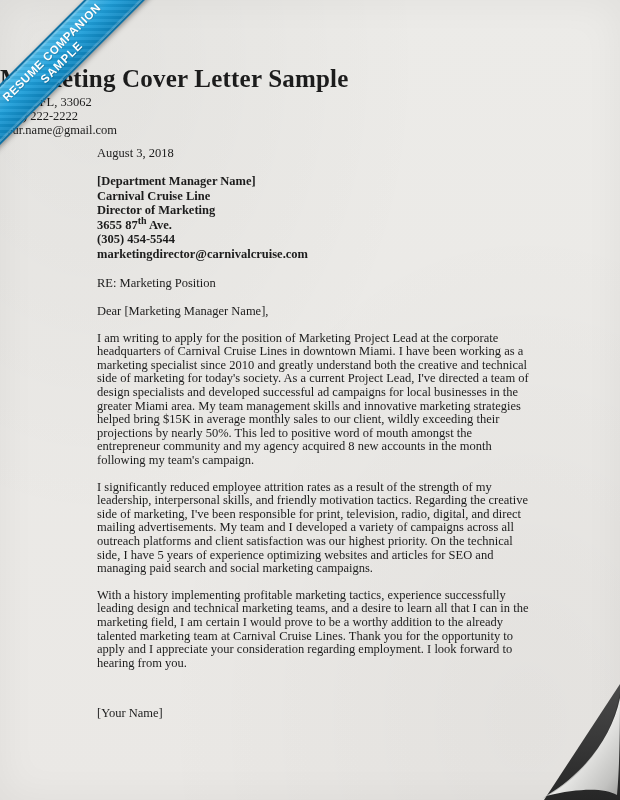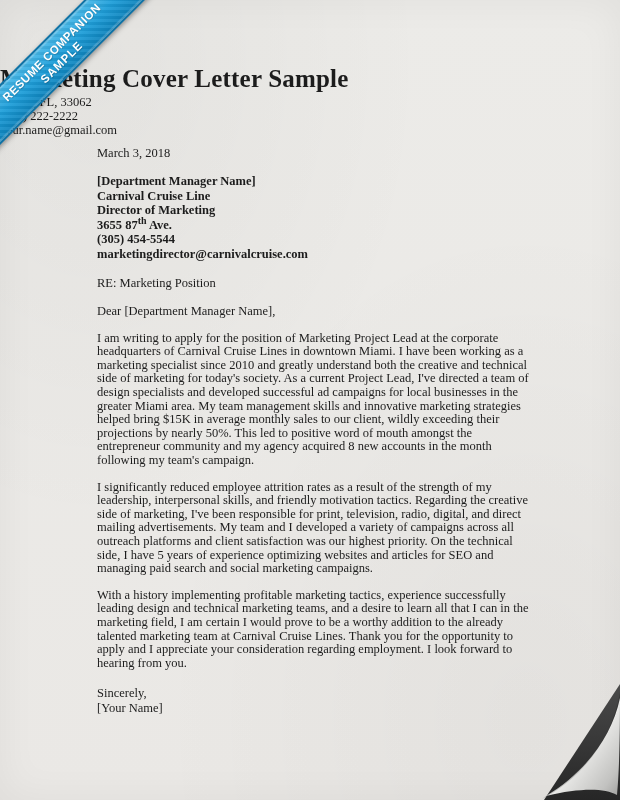--- a/index.html
+++ b/index.html
@@ -45,21 +45,21 @@
 
   
   .content { margin:8px 90px 0 97px; font-size:12.5px; line-height:14.5px; text-align:left; }
   .date-line { margin-bottom:14px; }
   .recipient div { line-height:14.6px;font-weight:bold; }
   sup { font-size:10px; vertical-align:super; line-height:0;margin-top:35px; }
   .subject { margin-top:14px; font-weight:normal; }
   .salutation { margin-top:14px; }
   .paras p { margin:13px 0 0 0; line-height:13.6px; }
   .closing { margin-top:16px; }
-  .signature { }
+  .signature { margin-top:36px; }
 
   
   .footer {
     position:absolute; top:708px; left:0; width:100%;
     text-align:center; font-size:9.5px; color:#2a2a2a;
   }
   .footer span { margin:0 9px; }
 
   
   .curl { position:absolute; right:0; bottom:0; width:82px; height:122px; z-index:6; }
@@ -77,41 +77,40 @@
   <div class="header">
     <div class="doc-title">Marketing Cover Letter Sample</div>
     <div class="contact-block">
       <div>Miami, FL, 33062</div>
       <div>(305) 222-2222</div>
       <div>your.name@gmail.com</div>
     </div>
   </div>
 
   <div class="content">
-    <div class="date-line">March 3, 2018</div>
+    <div class="date-line">August 3, 2018</div>
 
     <div class="recipient">
       <div>[Department Manager Name]</div>
       <div>Carnival Cruise Line</div>
       <div>Director of Marketing</div>
       <div><span>3655 87</span><sup>th</sup><span> Ave.</span></div>
       <div>(305) 454-5544</div>
       <div>marketingdirector@carnivalcruise.com</div>
     </div>
 
     <div class="subject">RE: Marketing Position</div>
-    <div class="salutation">Dear [Department Manager Name],</div>
+    <div class="salutation">Dear [Marketing Manager Name],</div>
 
     <div class="paras">
       <p>I am writing to apply for the position of Marketing Project Lead at the corporate headquarters of Carnival Cruise Lines in downtown Miami. I have been working as a marketing specialist since 2010 and greatly understand both the creative and technical side of marketing for today's society. As a current Project Lead, I've directed a team of design specialists and developed successful ad campaigns for local businesses in the greater Miami area. My team management skills and innovative marketing strategies helped bring $15K in average monthly sales to our client, wildly exceeding their projections by nearly 50%. This led to positive word of mouth amongst the entrepreneur community and my agency acquired 8 new accounts in the month following my team's campaign.</p>
       <p>I significantly reduced employee attrition rates as a result of the strength of my leadership, interpersonal skills, and friendly motivation tactics. Regarding the creative side of marketing, I've been responsible for print, television, radio, digital, and direct mailing advertisements. My team and I developed a variety of campaigns across all outreach platforms and client satisfaction was our highest priority. On the technical side, I have 5 years of experience optimizing websites and articles for SEO and managing paid search and social marketing campaigns.</p>
       <p>With a history implementing profitable marketing tactics, experience successfully leading design and technical marketing teams, and a desire to learn all that I can in the marketing field, I am certain I would prove to be a worthy addition to the already talented marketing team at Carnival Cruise Lines. Thank you for the opportunity to apply and I appreciate your consideration regarding employment. I look forward to hearing from you.</p>
     </div>
 
-    <div class="closing">Sincerely,</div>
     <div class="signature">[Your Name]</div>
   </div>
 
 
   <svg class="curl" viewBox="0 0 82 122" xmlns="http://www.w3.org/2000/svg">
     <defs>
       <linearGradient id="darkGrad" x1="0" y1="0" x2="0" y2="1">
         <stop offset="0" stop-color="#4a4a4a"></stop>
         <stop offset="1" stop-color="#262626"></stop>
       </linearGradient>

